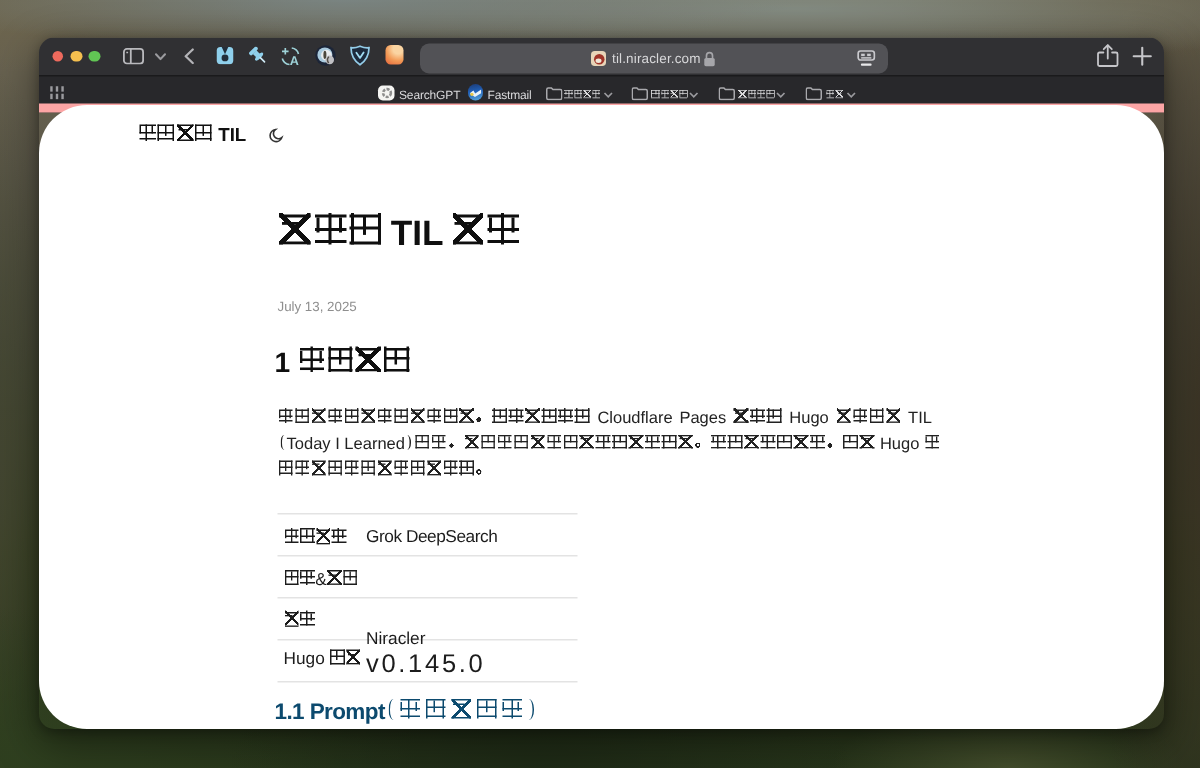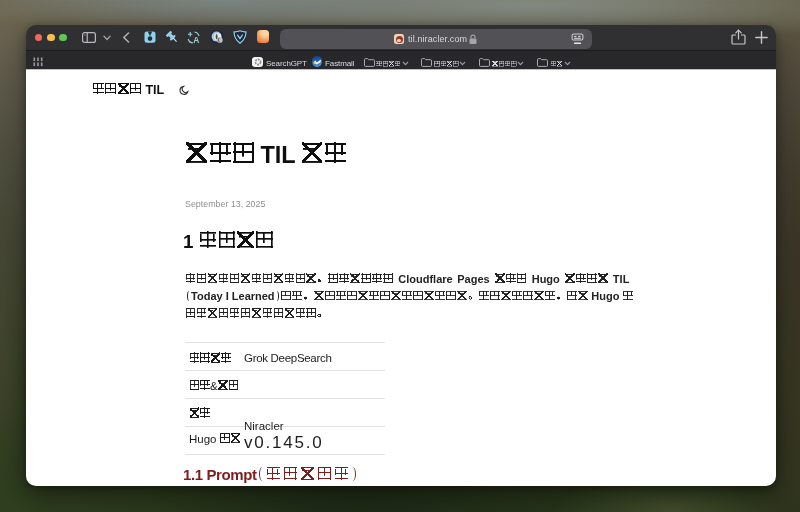--- a/index.html
+++ b/index.html
@@ -46,21 +46,21 @@
 background:radial-gradient(circle at 22% 76%, transparent 0 7%, currentColor 8% 16%, transparent 17%) no-repeat;}
 .pl,.pr{display:inline-block;width:0.55em;height:1em;vertical-align:-0.18em;position:relative;}
 .pl:before,.pr:before{content:"";position:absolute;top:4%;width:70%;height:92%;border:0 solid currentColor;}
 .pl:before{left:28%;border-left-width:.075em;border-radius:50% / 50%;}
 .pr:before{right:28%;border-right-width:.075em;border-radius:50% / 50%;}
 
 #win{position:absolute;left:26px;top:25px;width:750px;height:461px;border-radius:10px;overflow:hidden;
 box-shadow:0 10px 30px rgba(0,0,0,.45), 0 2px 8px rgba(0,0,0,.3);}
 #toolbar{position:absolute;left:0;top:0;width:100%;height:25px;background:#303033;}
 #bkbar{position:absolute;left:0;top:25px;width:100%;height:19px;background:#28282b;box-shadow:0 1px 0 rgba(0,0,0,.35) inset;border-bottom:6px solid #fca5a5;}
-#content{position:absolute;left:0;top:45px;width:100%;height:416px;background:#ffffff;}
+#content{position:absolute;left:0;top:45px;width:100%;height:416px;background:#ffffff;border-radius:32px;}
 .tl{position:absolute;width:7.4px;height:7.4px;border-radius:50%;top:8.8px;}
 
 .bktxt{position:absolute;font-size:8px;color:#dadadc;top:8.5px;white-space:nowrap;letter-spacing:-0.1px;}
 
 .ct{position:absolute;color:#1c1c1c;white-space:nowrap;}
 #bh .c{margin:0 .13em;}
 .tb .c{width:.82em;margin:0 .05em;}
 .pl,.pr{vertical-align:-0.14em;}
 </style>
 </head>
@@ -224,38 +224,38 @@
     <div class="ct" style="left:66px;top:12.5px;font-size:12.5px;font-weight:bold;color:#111;">
       <span class="c"></span><span class="c c2"></span><span class="c c3"></span><span class="c c2"></span> TIL
     </div>
     <svg class="abs" style="left:153px;top:14.5px;" width="11" height="11" viewBox="0 0 11 11">
       <path d="M8.8 6.8 A4 4 0 1 1 4.6 1.4 A3.4 3.4 0 0 0 8.8 6.8 Z" fill="none" stroke="#333" stroke-width="1.1"></path>
     </svg>
 
     <div class="ct" style="left:159px;top:69.5px;font-size:23.5px;font-weight:bold;color:#0f0f0f;line-height:30.6px;">
       <div style="word-spacing:-1.5px;"><span class="c c3"></span><span class="c"></span><span class="c c2"></span> TIL <span class="c c3"></span><span class="c"></span></div>
     </div>
-    <div class="ct" style="left:159px;top:128.5px;font-size:8.9px;color:#8e8e8e;">September 13, 2025</div>
+    <div class="ct" style="left:159px;top:128.5px;font-size:8.9px;color:#8e8e8e;">July 13, 2025</div>
 
     <div class="ct" style="left:157px;top:160.5px;font-size:18.8px;font-weight:bold;color:#0f0f0f;">1 <span class="c"></span><span class="c c2"></span><span class="c c3"></span><span class="c c2"></span></div>
 
-    <div class="ct" style="left:159px;top:200.8px;font-size:11px;color:#222;line-height:17.25px;font-weight:bold;">
+    <div class="ct" style="left:159px;top:200.8px;font-size:11px;color:#222;line-height:17.25px;">
       <div style="word-spacing:1.5px;"><span class="c"></span><span class="c c2"></span><span class="c c3"></span><span class="c"></span><span class="c c2"></span><span class="c c3"></span><span class="c"></span><span class="c c2"></span><span class="c c3"></span><span class="c"></span><span class="c c2"></span><span class="c c3"></span><span class="pc"></span><span class="c c2"></span><span class="c"></span><span class="c c3"></span><span class="c c2"></span><span class="c"></span><span class="c c2"></span> Cloudflare Pages <span class="c c3"></span><span class="c"></span><span class="c c2"></span> Hugo <span class="c c3"></span><span class="c"></span><span class="c c2"></span><span class="c c3"></span> TIL</div>
       <div><span class="pl"></span>Today I Learned<span class="pr"></span><span class="c c2"></span><span class="c"></span><span class="pc"></span><span class="c c3"></span><span class="c c2"></span><span class="c"></span><span class="c c2"></span><span class="c c3"></span><span class="c"></span><span class="c c2"></span><span class="c c3"></span><span class="c"></span><span class="c c2"></span><span class="c c3"></span><span class="c"></span><span class="c c2"></span><span class="c c3"></span><span class="pd"></span><span class="c"></span><span class="c c2"></span><span class="c c3"></span><span class="c"></span><span class="c c2"></span><span class="c c3"></span><span class="c"></span><span class="pc"></span><span class="c c2"></span><span class="c c3"></span> Hugo <span class="c"></span></div>
       <div><span class="c c2"></span><span class="c"></span><span class="c c3"></span><span class="c c2"></span><span class="c"></span><span class="c c2"></span><span class="c c3"></span><span class="c"></span><span class="c c2"></span><span class="c c3"></span><span class="c"></span><span class="c c2"></span><span class="pd"></span></div>
     </div>
 
     <div class="abs" style="left:158.5px;top:272px;width:200px;height:0;border-top:1px solid #e3e3e3;"></div>
     <div class="abs" style="left:158.5px;top:300px;width:200px;height:0;border-top:1px solid #e3e3e3;"></div>
     <div class="abs" style="left:158.5px;top:327.5px;width:200px;height:0;border-top:1px solid #e3e3e3;"></div>
     <div class="abs" style="left:158.5px;top:355.5px;width:200px;height:0;border-top:1px solid #e3e3e3;"></div>
     <div class="abs" style="left:158.5px;top:383.5px;width:200px;height:0;border-top:1px solid #e3e3e3;"></div>
     <div class="ct tb" style="left:163px;top:282.3px;font-size:11.5px;color:#1c1c1c;position:absolute;white-space:nowrap;"><span class="c"></span><span class="c c2"></span><span class="c c3"></span><span class="c"></span></div>
     <div class="ct" style="left:218px;top:282.3px;font-size:11.5px;color:#1c1c1c;letter-spacing:-0.3px;">Grok DeepSearch</div>
     <div class="ct tb" style="left:163px;top:309.8px;font-size:11.5px;color:#1c1c1c;position:absolute;white-space:nowrap;"><span class="c c2"></span><span class="c"></span>&amp;<span class="c c3"></span><span class="c c2"></span></div>
     <div class="ct" style="left:218px;top:309.8px;font-size:11.5px;color:#1c1c1c;margin-top:40px;">Niracler</div>
     <div class="ct tb" style="left:163px;top:337.3px;font-size:11.5px;color:#1c1c1c;position:absolute;white-space:nowrap;"><span class="c c3"></span><span class="c"></span></div>
     <div class="ct tb" style="left:163px;top:362.8px;font-size:11.5px;color:#1c1c1c;position:absolute;white-space:nowrap;">Hugo <span class="c c2"></span><span class="c c3"></span></div>
     <div class="ct" style="left:218px;top:362.8px;font-size:17px;color:#1c1c1c;letter-spacing:1.8px;">v0.145.0</div>
 
-    <div class="ct" id="bh" style="left:157px;top:395.5px;font-size:15px;font-weight:bold;color:#7f1d1d;"><span style="letter-spacing:-0.4px;">1.1 Prompt</span><span class="pl"></span><span class="c"></span><span class="c c2"></span><span class="c c3"></span><span class="c c2"></span><span class="c"></span><span class="pr"></span></div>
+    <div class="ct" id="bh" style="left:157px;top:395.5px;font-size:15px;font-weight:bold;color:#0c4a6e;"><span style="letter-spacing:-0.4px;">1.1 Prompt</span><span class="pl"></span><span class="c"></span><span class="c c2"></span><span class="c c3"></span><span class="c c2"></span><span class="c"></span><span class="pr"></span></div>
   </div>
 </div>
 
 </body></html>

